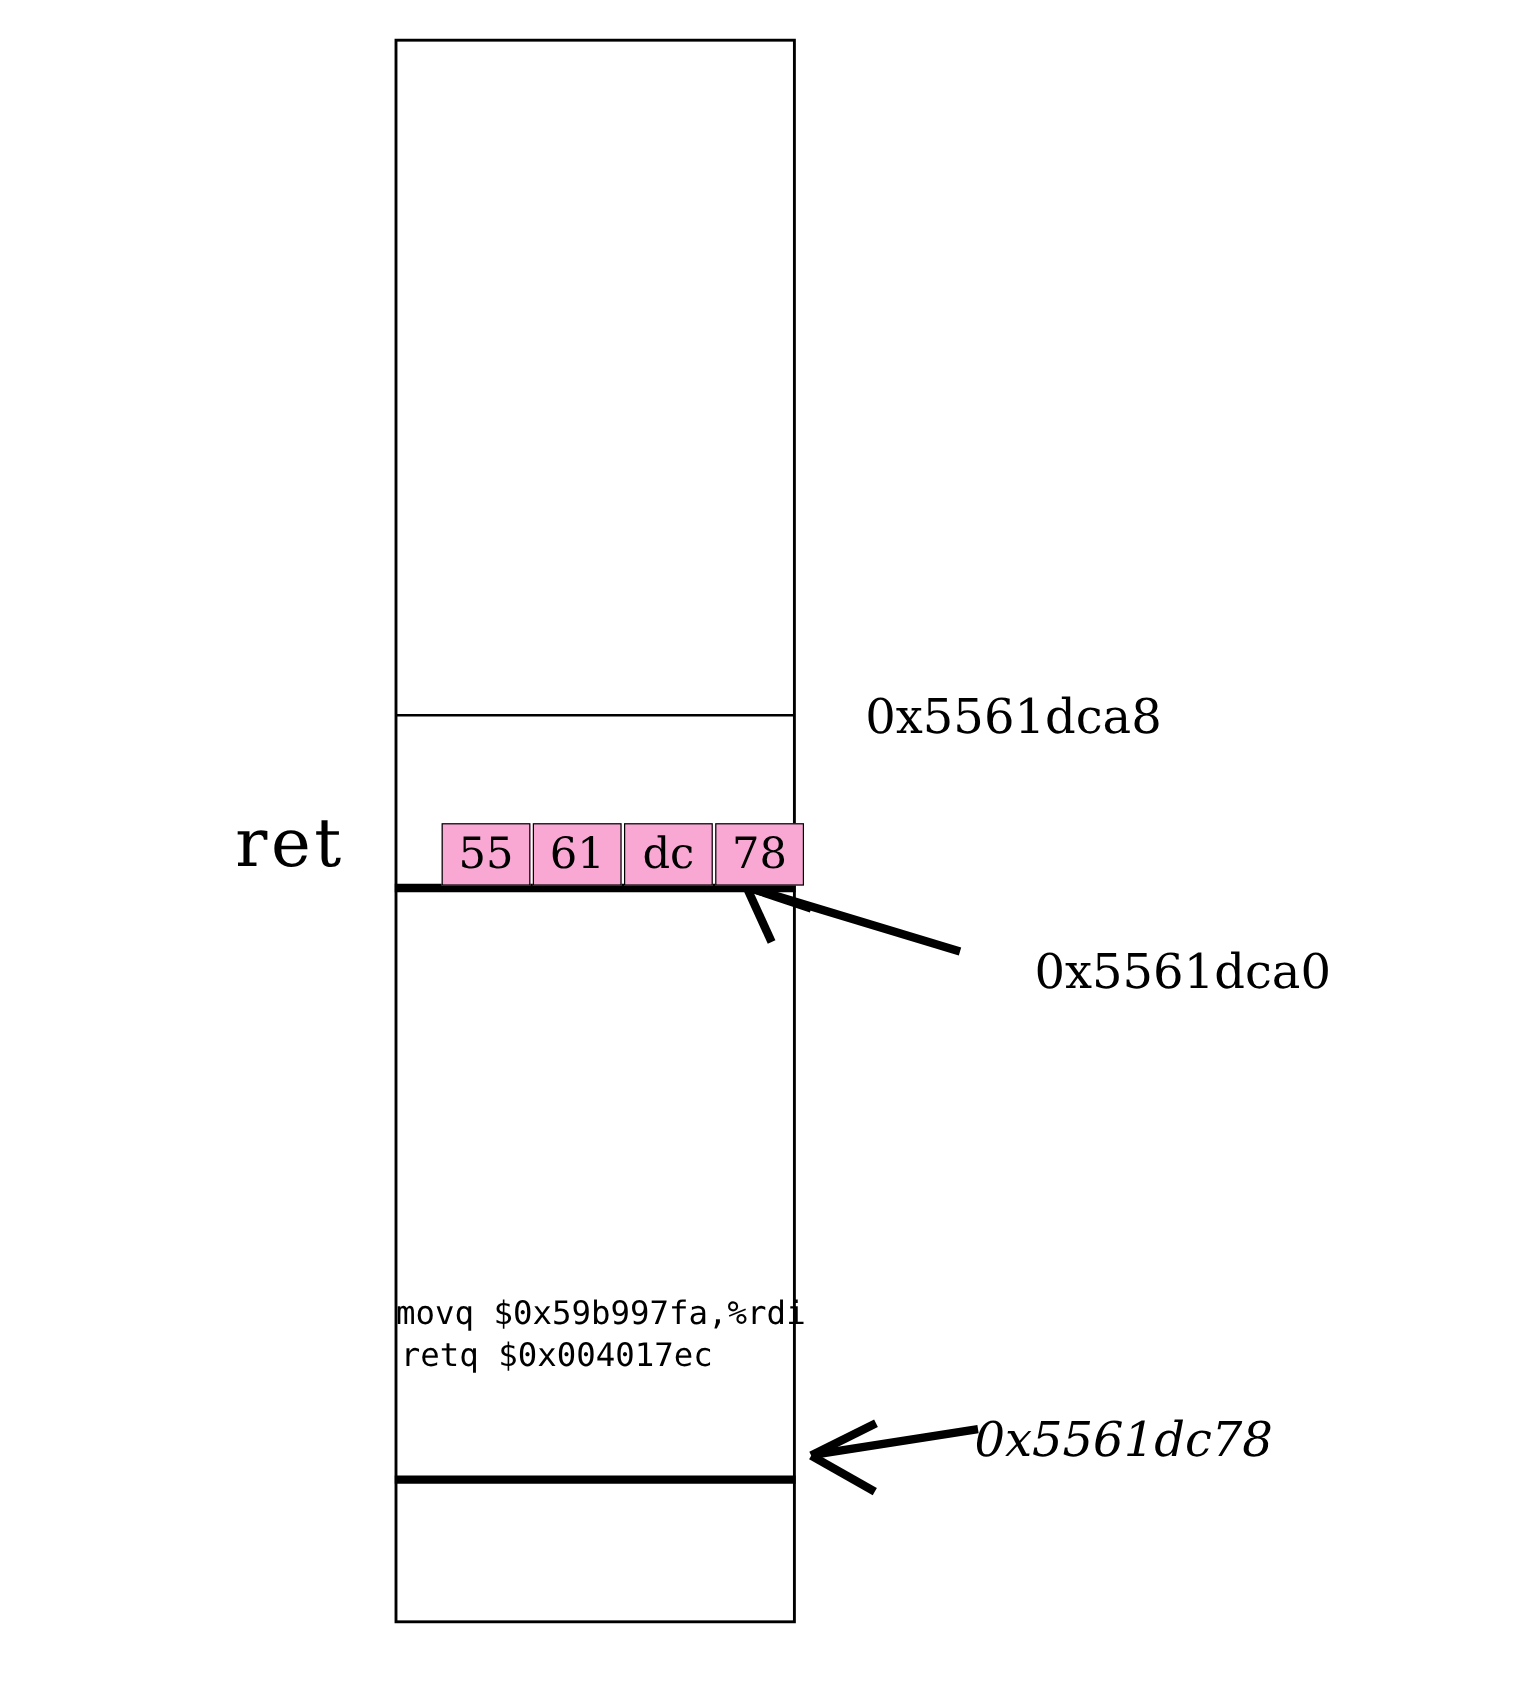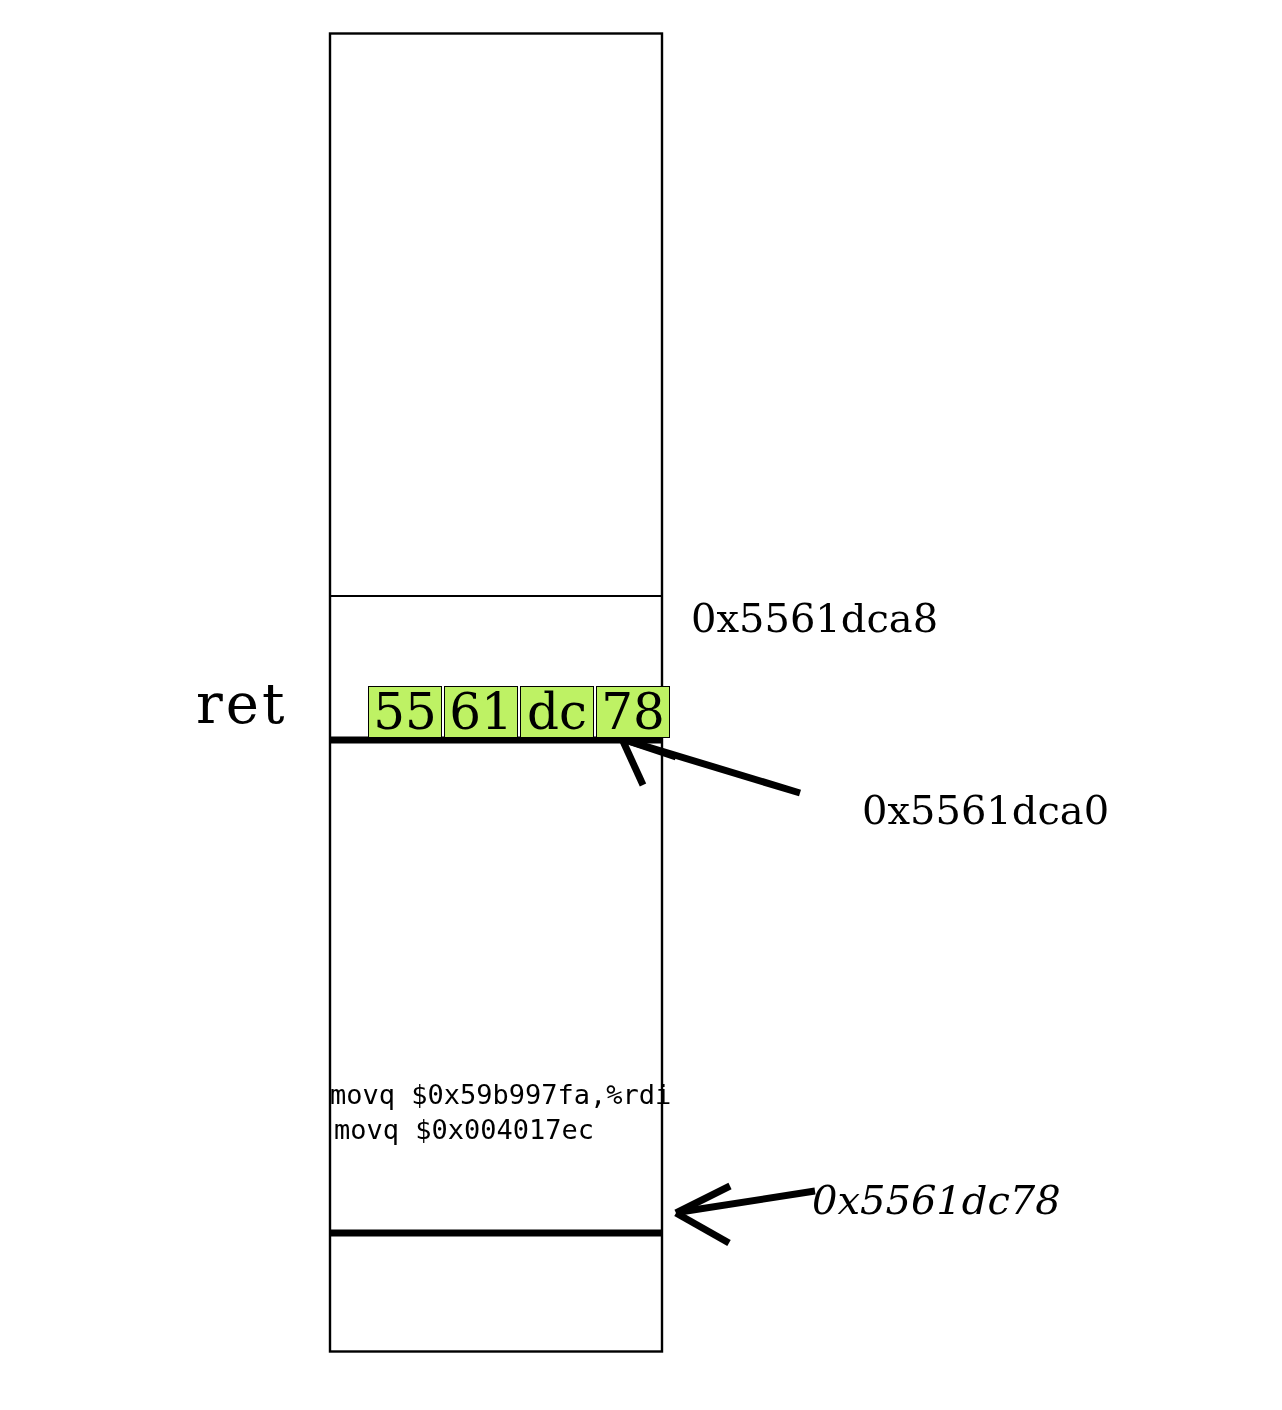--- a/index.html
+++ b/index.html
@@ -46,23 +46,22 @@
 
   #ret-label {
     font-family: "DejaVu Serif", "Liberation Serif", serif;
     font-size: 56px;
     left: 196px;
     top: 676px;
     letter-spacing: 3px;
   }
 
   #addr-top {
-    left: 691px;
+    left: 721px;
     top: 578px;
-    margin-top: 20px;
   }
 
   #addr-mid {
     left: 862px;
     top: 790px;
   }
 
   #addr-mid-note {
     left: 797px;
     top: 832px;
@@ -82,26 +81,26 @@
     left: 368px;
     top: 686px;
     height: 52px;
     display: flex;
   }
   .byte-cell {
     width: 74px;
     height: 52px;
     box-sizing: border-box;
     border: 1.6px solid #000;
-    background: #bef264;
+    background: #f9a8d4;
     display: flex;
     align-items: center;
     justify-content: center;
     font-family: "DejaVu Serif", "Liberation Serif", serif;
-    font-size: 50px;
+    font-size: 36px;
     line-height: 1;
     margin-right: 2px;
   }
   .byte-cell:last-child {
     margin-right: 16px;
   }
 
   
   #code-block {
     position: absolute;
@@ -151,21 +150,21 @@
 
   <div class="byte-row">
     <div class="byte-cell">55</div>
     <div class="byte-cell">61</div>
     <div class="byte-cell">dc</div>
     <div class="byte-cell">78</div>
   </div>
 
   <div id="code-block">
     <span class="code-line">movq $0x59b997fa,%rdi</span>
-    <span class="code-line">movq $0x004017ec</span>
+    <span class="code-line">retq $0x004017ec</span>
   </div>
 
   <div class="txt addr-label" id="addr-top">0x5561dca8</div>
 
   <div class="txt addr-label" id="addr-mid">0x5561dca0</div>
 
 
   <div class="txt addr-label" id="addr-bottom">0x5561dc78</div>
 
 </div>

